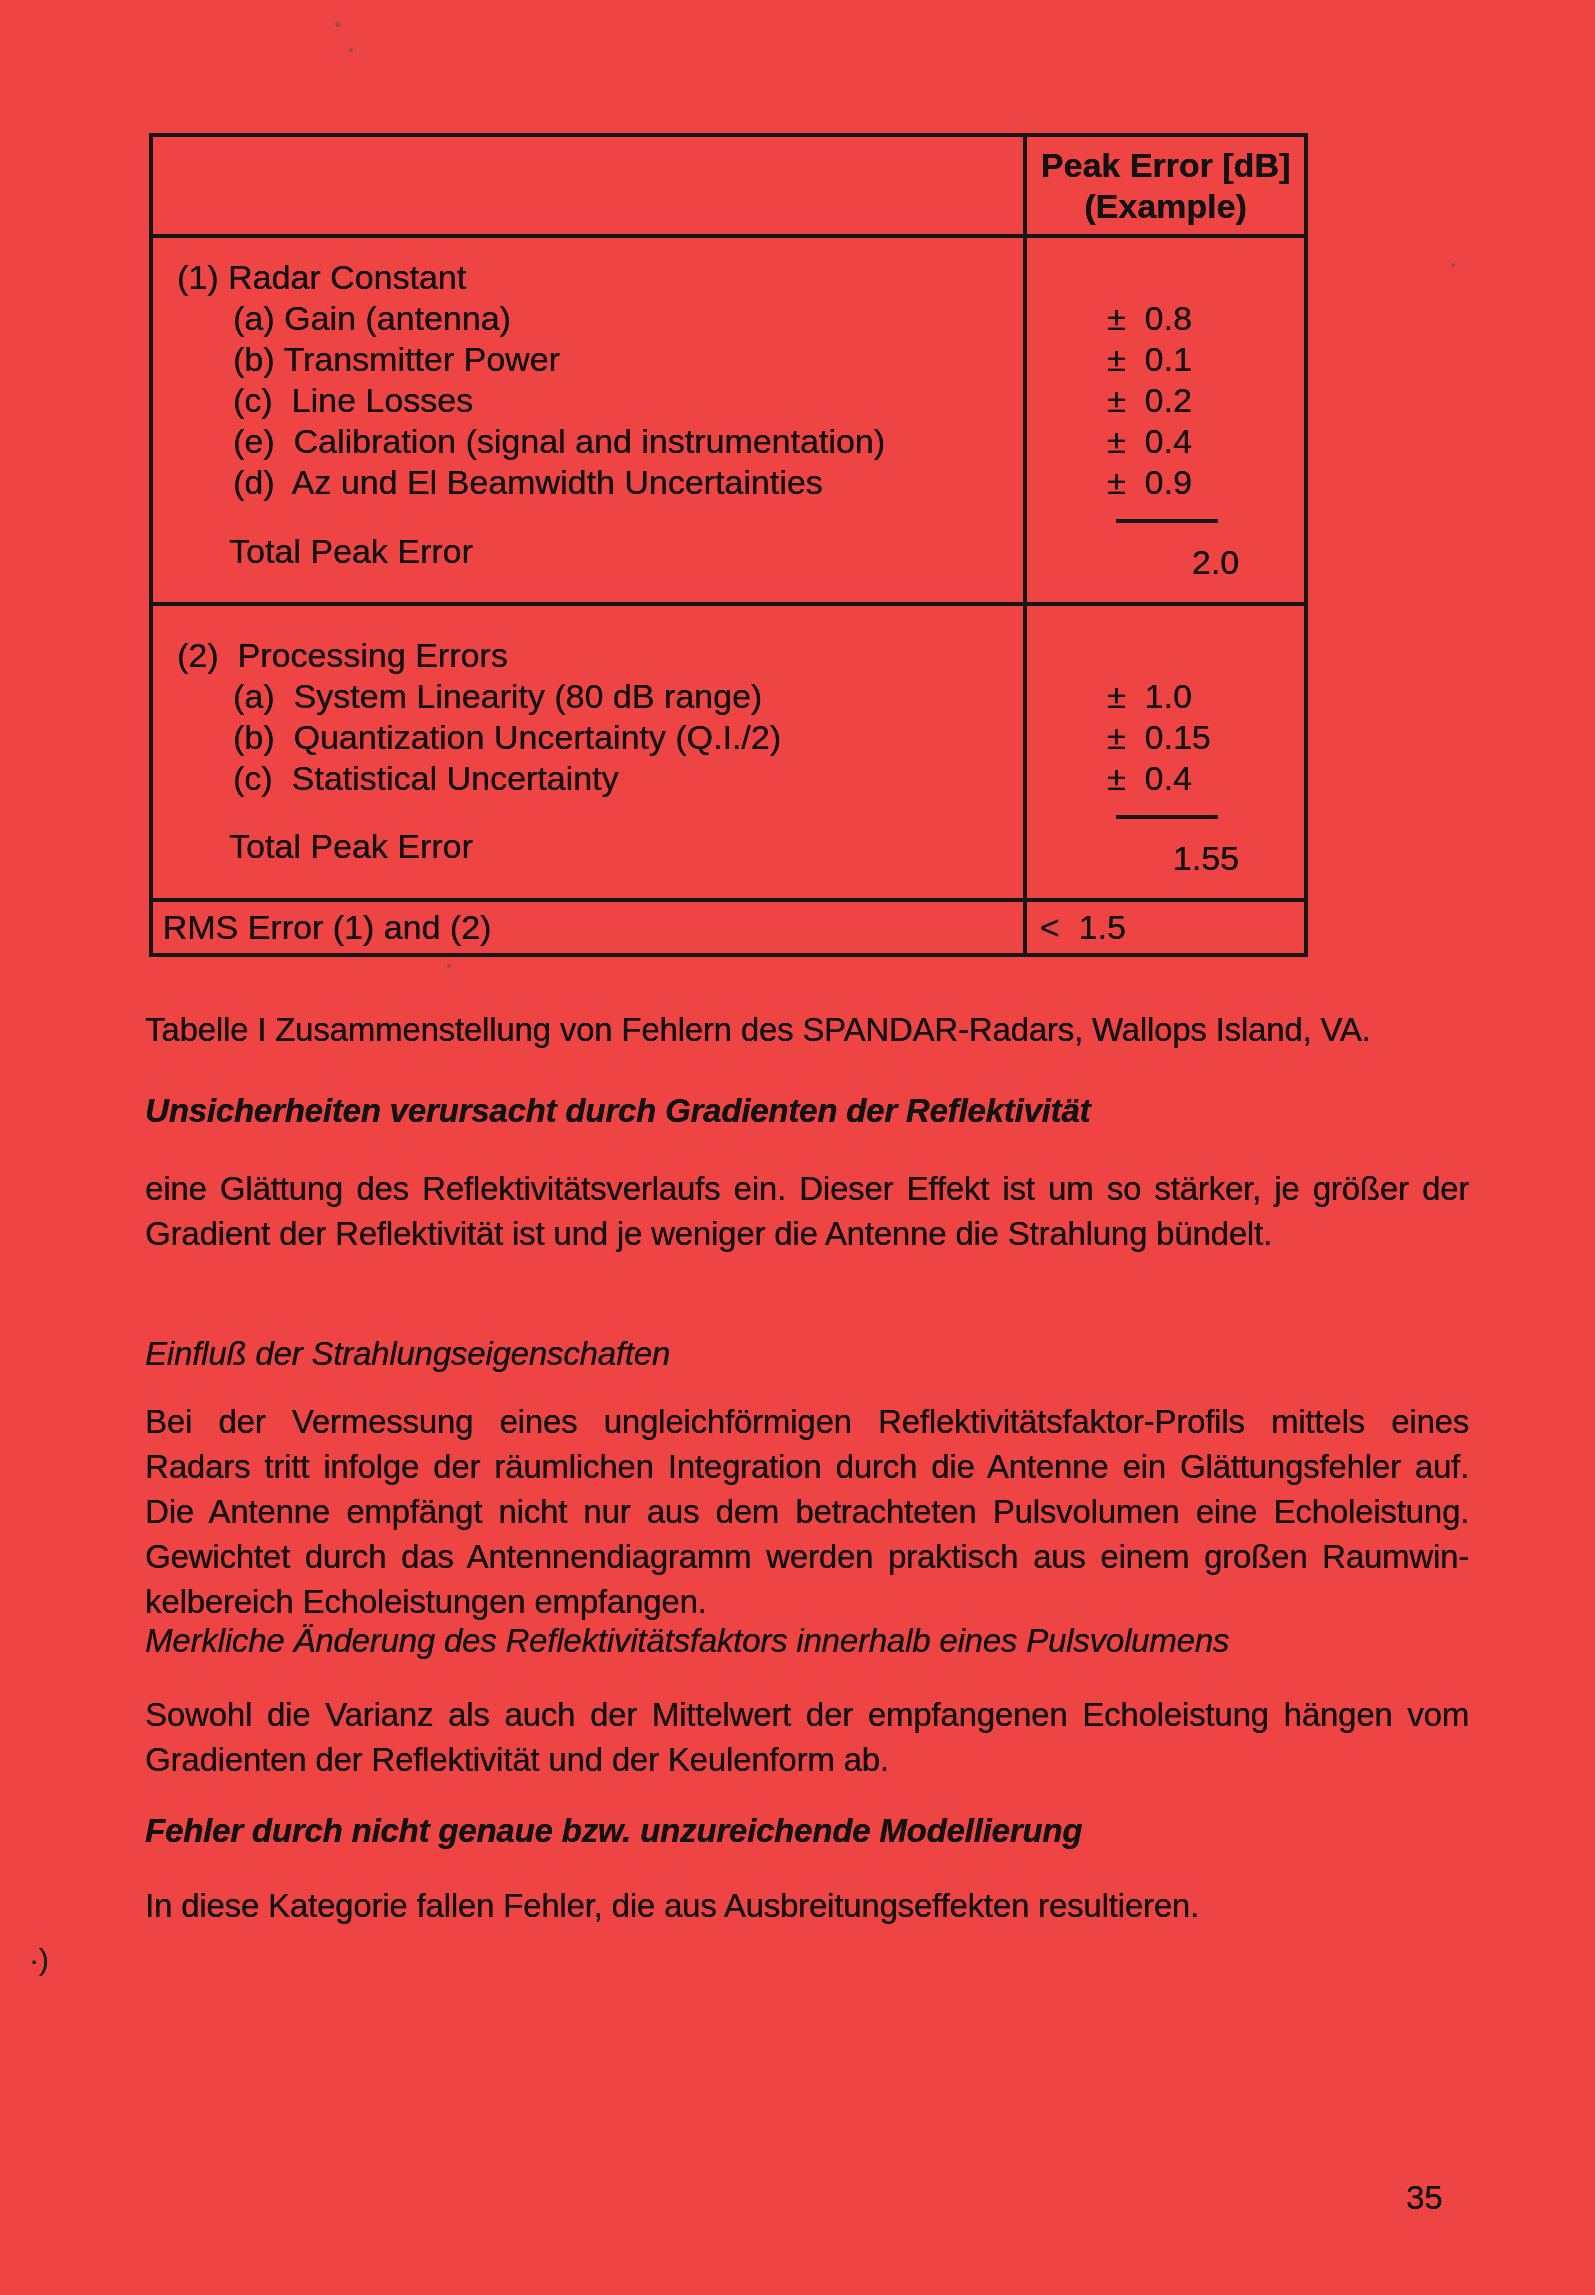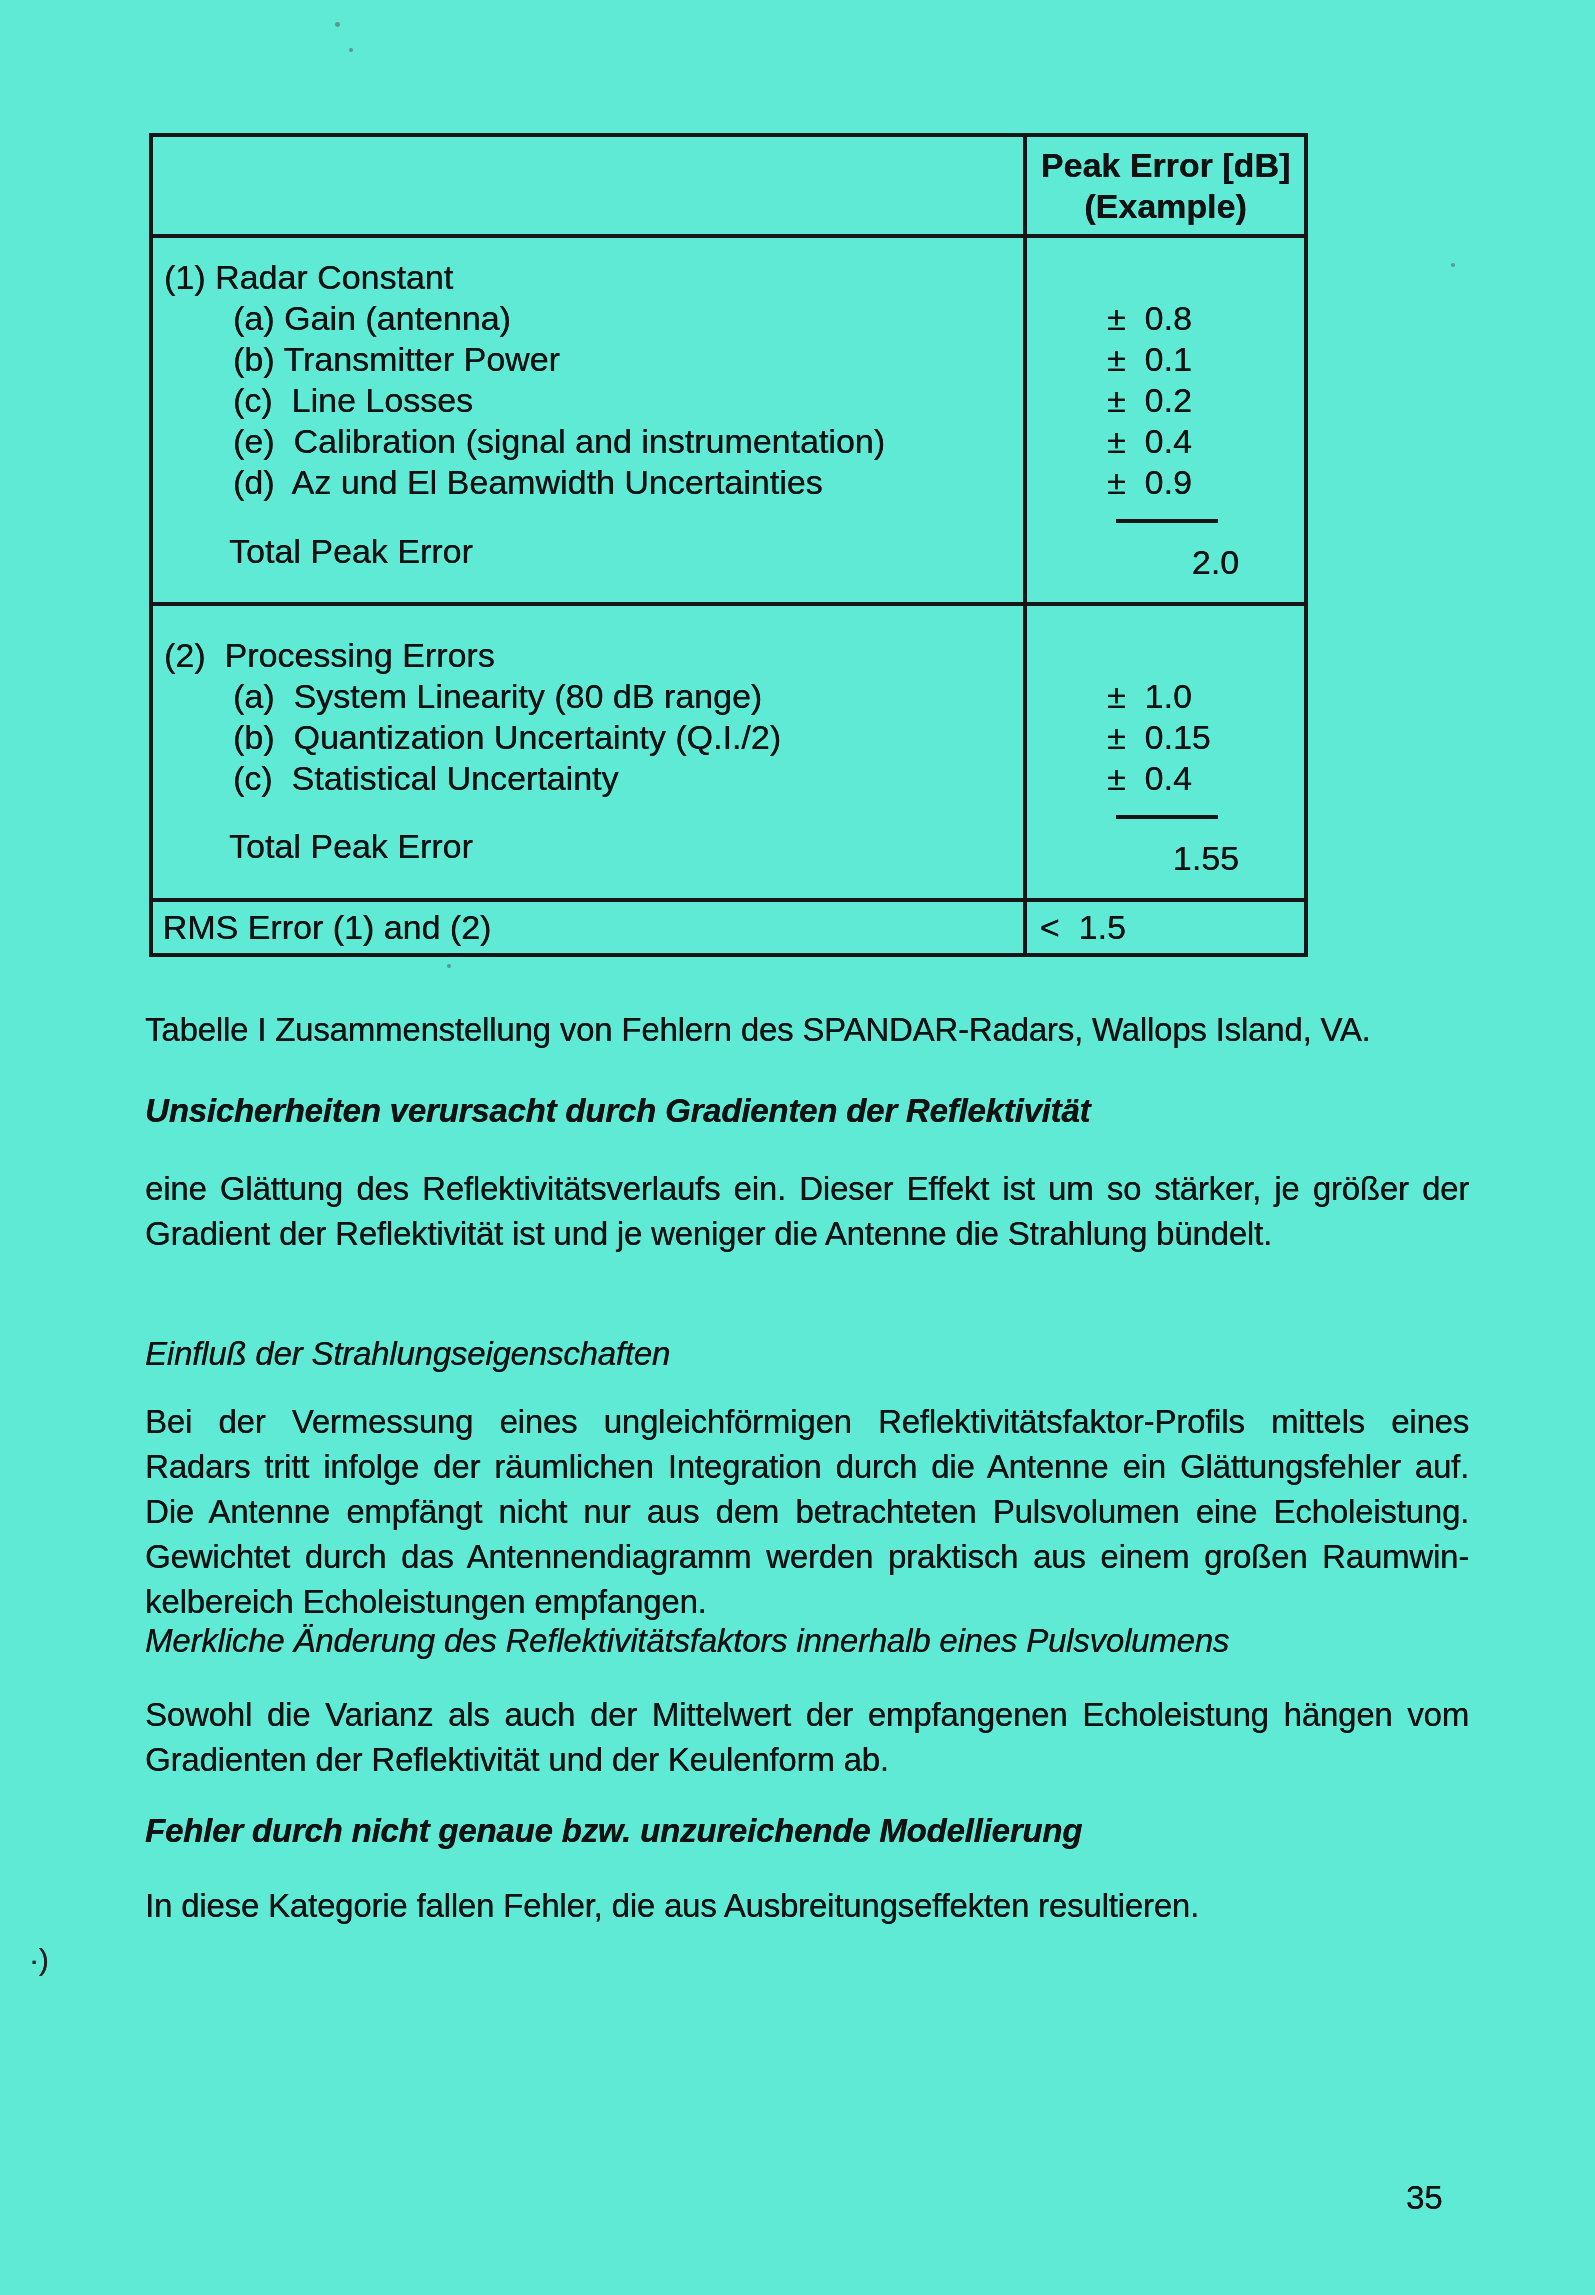--- a/index.html
+++ b/index.html
@@ -1,18 +1,18 @@
 <!DOCTYPE html>
 <html style="font-size:12.8px"><head>
 <meta charset="utf-8">
 <style>
   html,body { margin:0; padding:0; background:#e8e8e8; }
   .page {
     position:relative; width:1596px; height:2295px;
-    background:#5eead4; color:#121212;
+    background:#ef4444; color:#121212;
     font-family:"Liberation Sans","DejaVu Sans",sans-serif;
     overflow:hidden;
     text-shadow:0.3px 0 0 currentColor;
   }
 
   
   .errtable {
     position:absolute; left:149px; top:133px; width:1159px;
     border:4.8px solid #161616; box-sizing:border-box;
     font-size:34px; line-height:41px;
@@ -24,21 +24,21 @@
   .t-header { height:97px; border-bottom:4px solid #161616; }
   .t-header .t-left { }
   .t-header-cell {
     display:flex; flex-direction:column; justify-content:center; align-items:center;
     font-weight:bold; font-size:34px; line-height:41px;
   }
   .t-s1 { height:364px; border-bottom:4.8px solid #161616; }
   .t-s2 { height:292px; border-bottom:4.8px solid #161616; }
   .t-s1 .t-cell, .t-s2 .t-cell { padding-top:19px; }
   .t-s2 .t-cell { padding-top:29px; }
-  .t-title { padding-left:11px; white-space:pre; }
+  .t-title { padding-left:24px; white-space:pre; }
   .t-item  { padding-left:80px; white-space:pre; }
   .t-total-label { padding-left:76px; }
   .t-s1 .t-total-label { margin-top:28px; }
   .t-s2 .t-total-label { margin-top:27px; }
   .t-spacer { height:41px; }
   .t-val { padding-left:80px; white-space:pre; }
   .t-overline { margin:16px 0 0 89px; width:102px; border-top:4px solid #161616; }
   .t-total-val { margin-left:88px; width:124px; text-align:right; padding-top:19px; }
   .t-rms { height:51px; }
   .t-rms .t-cell { display:flex; align-items:center; }

